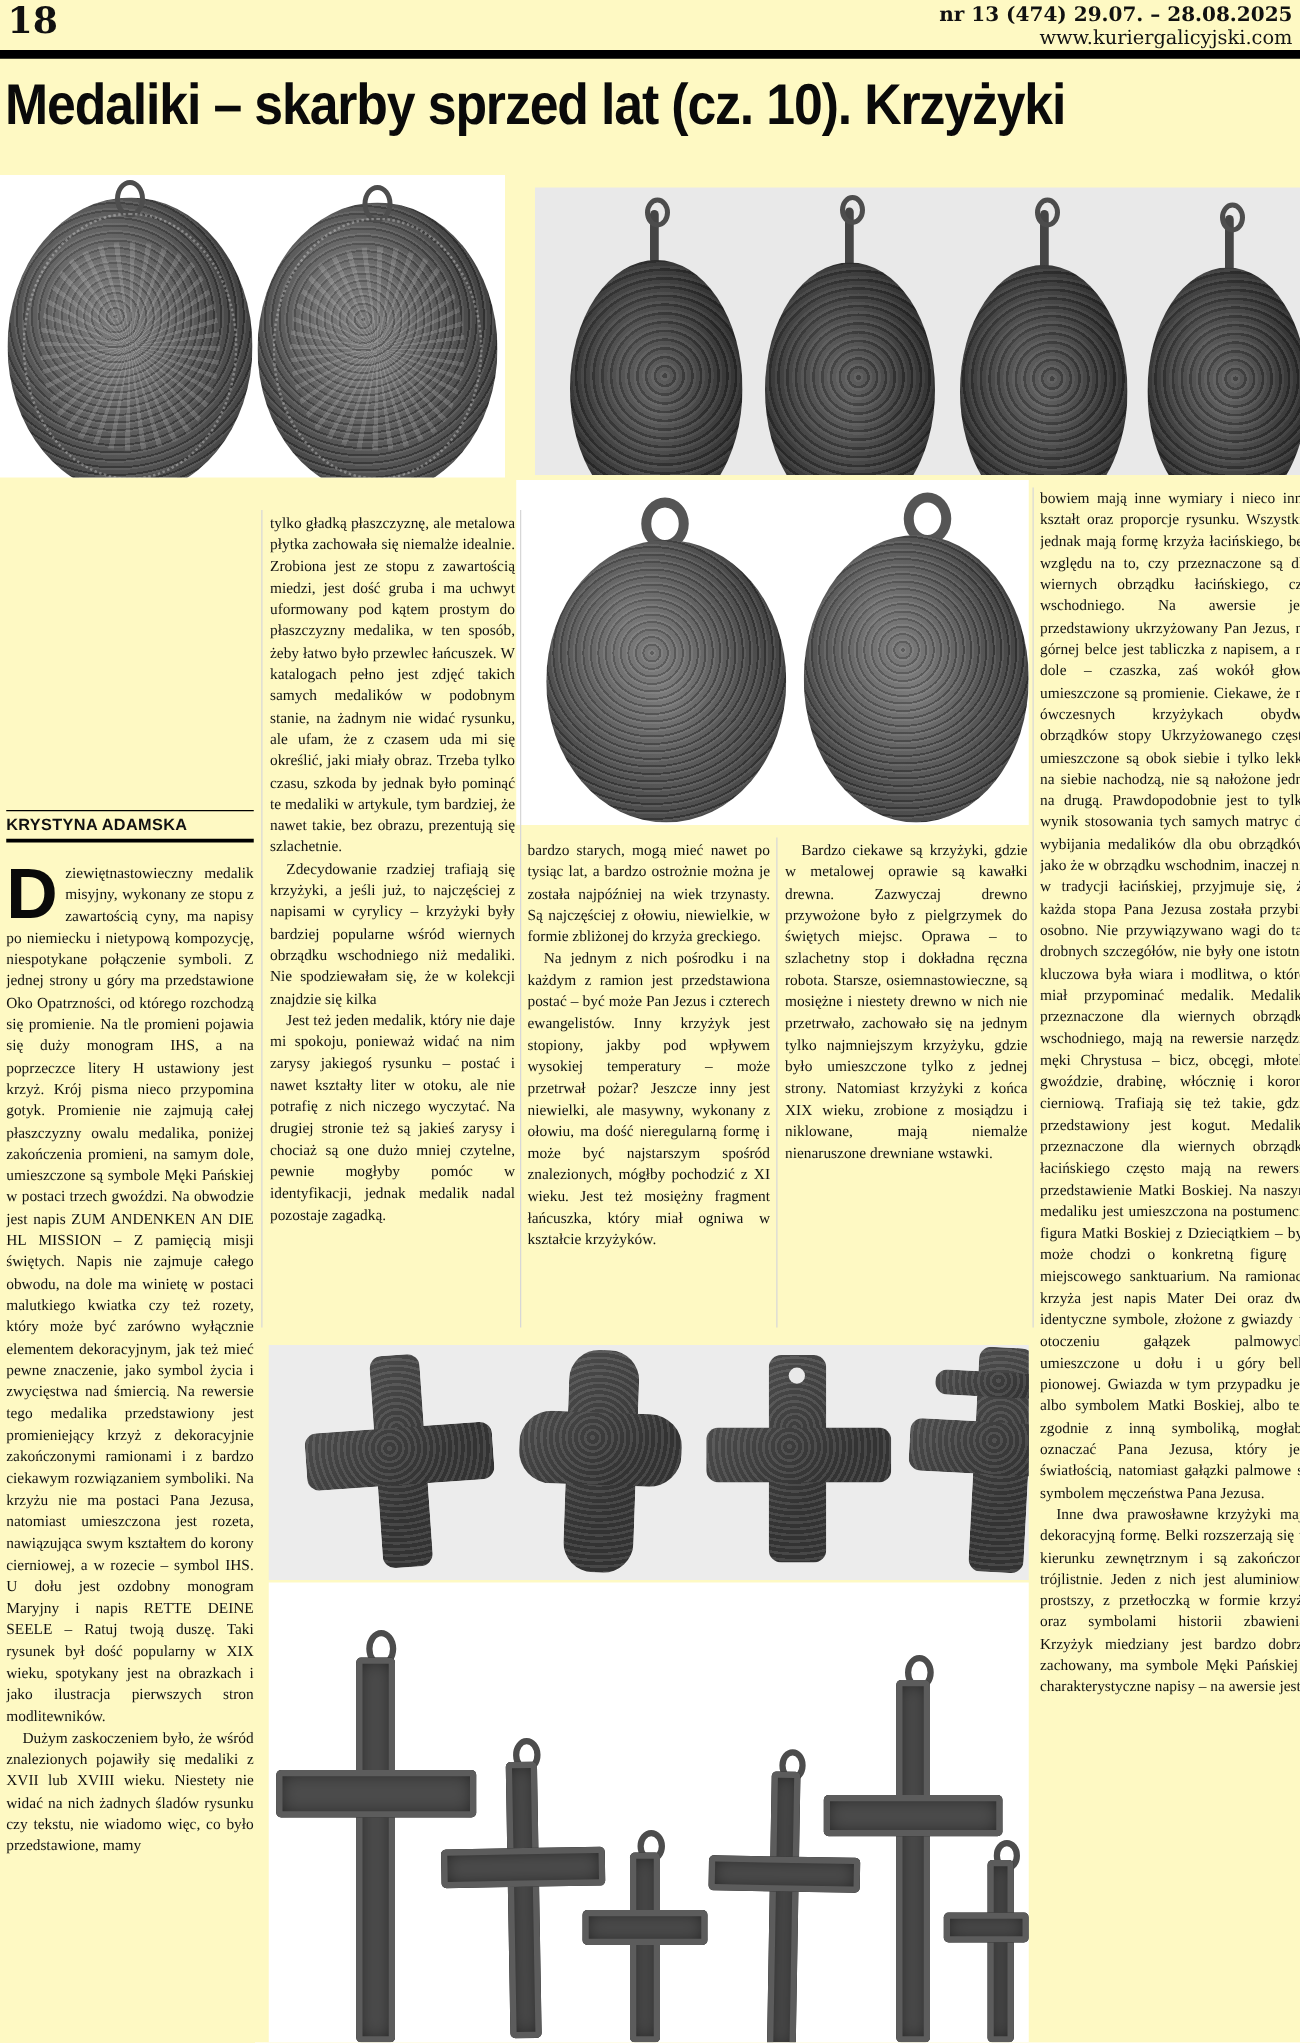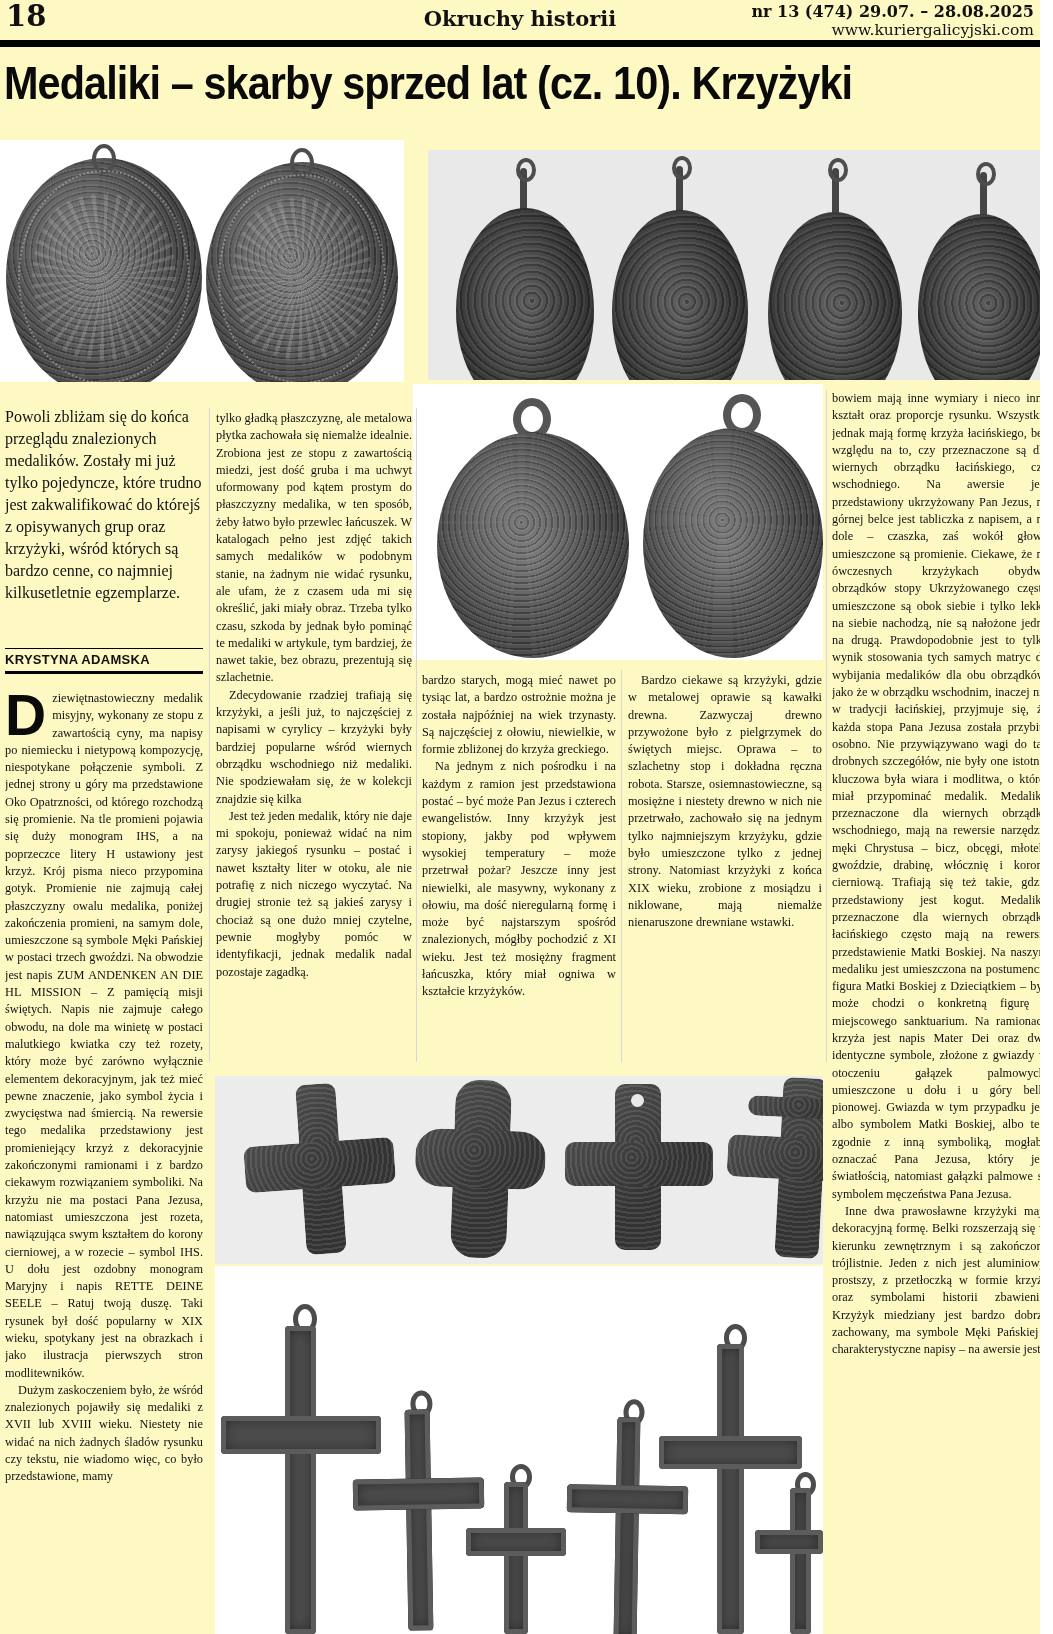--- a/index.html
+++ b/index.html
@@ -62,21 +62,20 @@
   .crossB .v,.crossB .h{position:absolute;border-radius:4px;background:#4c4c4c;
      box-shadow:inset 0 0 0 5px #5c5c5c, inset 0 0 16px rgba(0,0,0,.75);}
   .crossB .loop2{position:absolute;border:5px solid #4c4c4c;border-radius:50%;}
 </style>
 </head>
 <body>
 
 <div class="page">
 
   <div class="pagenum">18</div>
-  <div class="section">Okruchy historii</div>
   <div class="issue">
     <div><span class="b">nr 13</span><span class="b"> (474) 29.07. – 28.08.2025</span></div>
     <div class="site">www.kuriergalicyjski.com</div>
   </div>
   <div class="toprule"></div>
 
   <h1 class="headline">Medaliki – skarby sprzed lat (cz. 10). Krzyżyki</h1>
 
   <div class="photo" style="left:0;top:140px;width:404px;height:242px;background:#fff;">
     <div class="medal" style="left:6px;top:18px;width:196px;height:238px;">
@@ -106,21 +105,20 @@
     <div class="medal dark" style="left:490px;top:64px;width:128px;height:198px;"></div>
   </div>
 
   <div class="photo" style="left:413px;top:384px;width:410px;height:276px;background:#fff;">
     <div class="ringloop" style="left:100px;top:14px;width:22px;height:26px;"></div>
     <div class="medal" style="left:24px;top:48px;width:192px;height:226px;"></div>
     <div class="ringloop" style="left:310px;top:10px;width:22px;height:26px;"></div>
     <div class="medal" style="left:230px;top:44px;width:180px;height:230px;"></div>
   </div>
 
-  <div class="lead">Powoli zbliżam się do końca przeglądu znalezionych medalików. Zostały mi już tylko pojedyncze, które trudno jest zakwalifikować do którejś z opisywanych grup oraz krzyżyki, wśród których są bardzo cenne, co najmniej kilkusetletnie egzemplarze.</div>
   <div class="byline">KRYSTYNA ADAMSKA</div>
   <div class="col" style="left:5px;top:690px;width:198px;height:938px;">
     <p><span class="dropcap">D</span><span>ziewiętnastowieczny medalik misyjny, wykonany ze stopu z zawartością cyny, ma napisy po niemiecku i nietypową kompozycję, niespotykane połączenie symboli. Z jednej strony u góry ma przedstawione Oko Opatrzności, od którego rozchodzą się promienie. Na tle promieni pojawia się duży monogram IHS, a na poprzeczce litery H ustawiony jest krzyż. Krój pisma nieco przypomina gotyk. Promienie nie zajmują całej płaszczyzny owalu medalika, poniżej zakończenia promieni, na samym dole, umieszczone są symbole Męki Pańskiej w postaci trzech gwoździ. Na obwodzie jest napis ZUM ANDENKEN AN DIE HL MISSION – Z pamięcią misji świętych. Napis nie zajmuje całego obwodu, na dole ma winietę w postaci malutkiego kwiatka czy też rozety, który może być zarówno wyłącznie elementem dekoracyjnym, jak też mieć pewne znaczenie, jako symbol życia i zwycięstwa nad śmiercią. Na rewersie tego medalika przedstawiony jest promieniejący krzyż z dekoracyjnie zakończonymi ramionami i z bardzo ciekawym rozwiązaniem symboliki. Na krzyżu nie ma postaci Pana Jezusa, natomiast umieszczona jest rozeta, nawiązująca swym kształtem do korony cierniowej, a w rozecie – symbol IHS. U dołu jest ozdobny monogram Maryjny i napis RETTE DEINE SEELE – Ratuj twoją duszę. Taki rysunek był dość popularny w XIX wieku, spotykany jest na obrazkach i jako ilustracja pierwszych stron modlitewników.</span></p>
     <p class="ind">Dużym zaskoczeniem było, że wśród znalezionych pojawiły się medaliki z XVII lub XVIII wieku. Niestety nie widać na nich żadnych śladów rysunku czy tekstu, nie wiadomo więc, co było przedstawione, mamy</p>
   </div>
 
   <div class="col" style="left:216px;top:410px;width:196px;height:656px;">
     <p>tylko gładką płaszczyznę, ale metalowa płytka zachowała się niemalże idealnie. Zrobiona jest ze stopu z zawartością miedzi, jest dość gruba i ma uchwyt uformowany pod kątem prostym do płaszczyzny medalika, w ten sposób, żeby łatwo było przewlec łańcuszek. W katalogach pełno jest zdjęć takich samych medalików w podobnym stanie, na żadnym nie widać rysunku, ale ufam, że z czasem uda mi się określić, jaki miały obraz. Trzeba tylko czasu, szkoda by jednak było pominąć te medaliki w artykule, tym bardziej, że nawet takie, bez obrazu, prezentują się szlachetnie.</p>
     <p class="ind">Zdecydowanie rzadziej trafiają się krzyżyki, a jeśli już, to najczęściej z napisami w cyrylicy – krzyżyki były bardziej popularne wśród wiernych obrządku wschodniego niż medaliki. Nie spodziewałam się, że w kolekcji znajdzie się kilka</p>
     <p class="ind">Jest też jeden medalik, który nie daje mi spokoju, ponieważ widać na nim zarysy jakiegoś rysunku – postać i nawet kształty liter w otoku, ale nie potrafię z nich niczego wyczytać. Na drugiej stronie też są jakieś zarysy i chociaż są one dużo mniej czytelne, pewnie mogłyby pomóc w identyfikacji, jednak medalik nadal pozostaje zagadką.</p>

